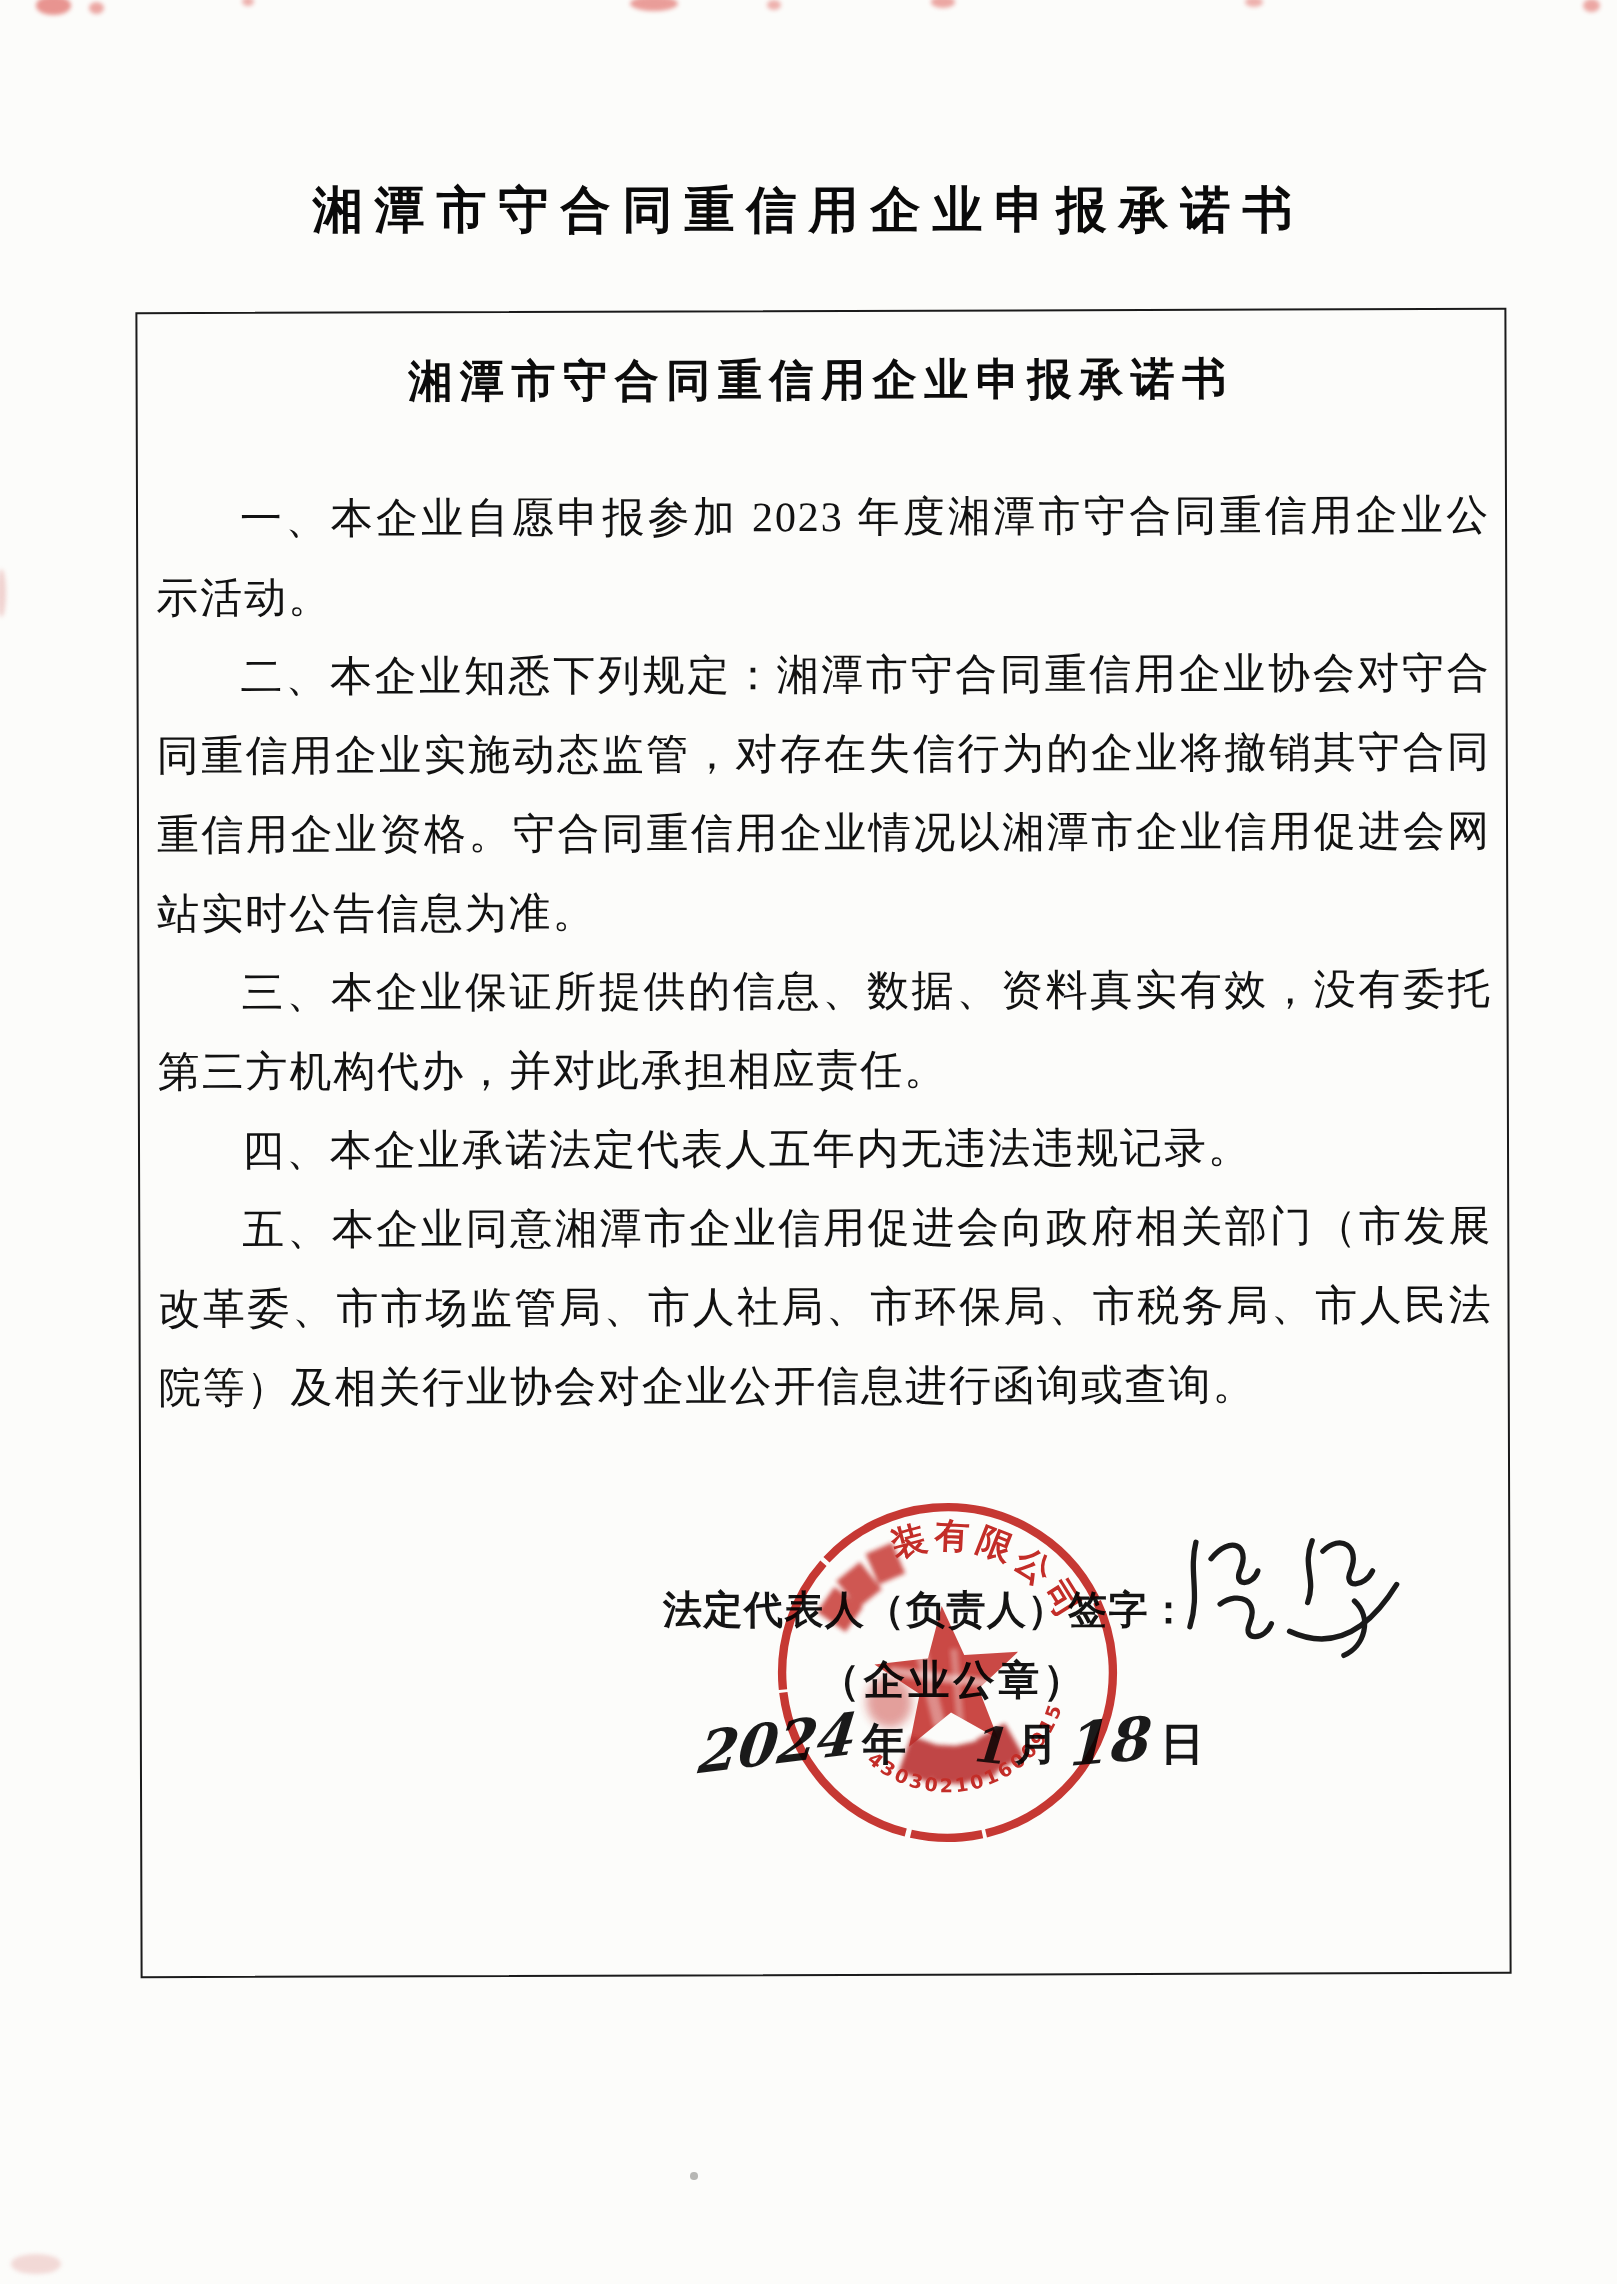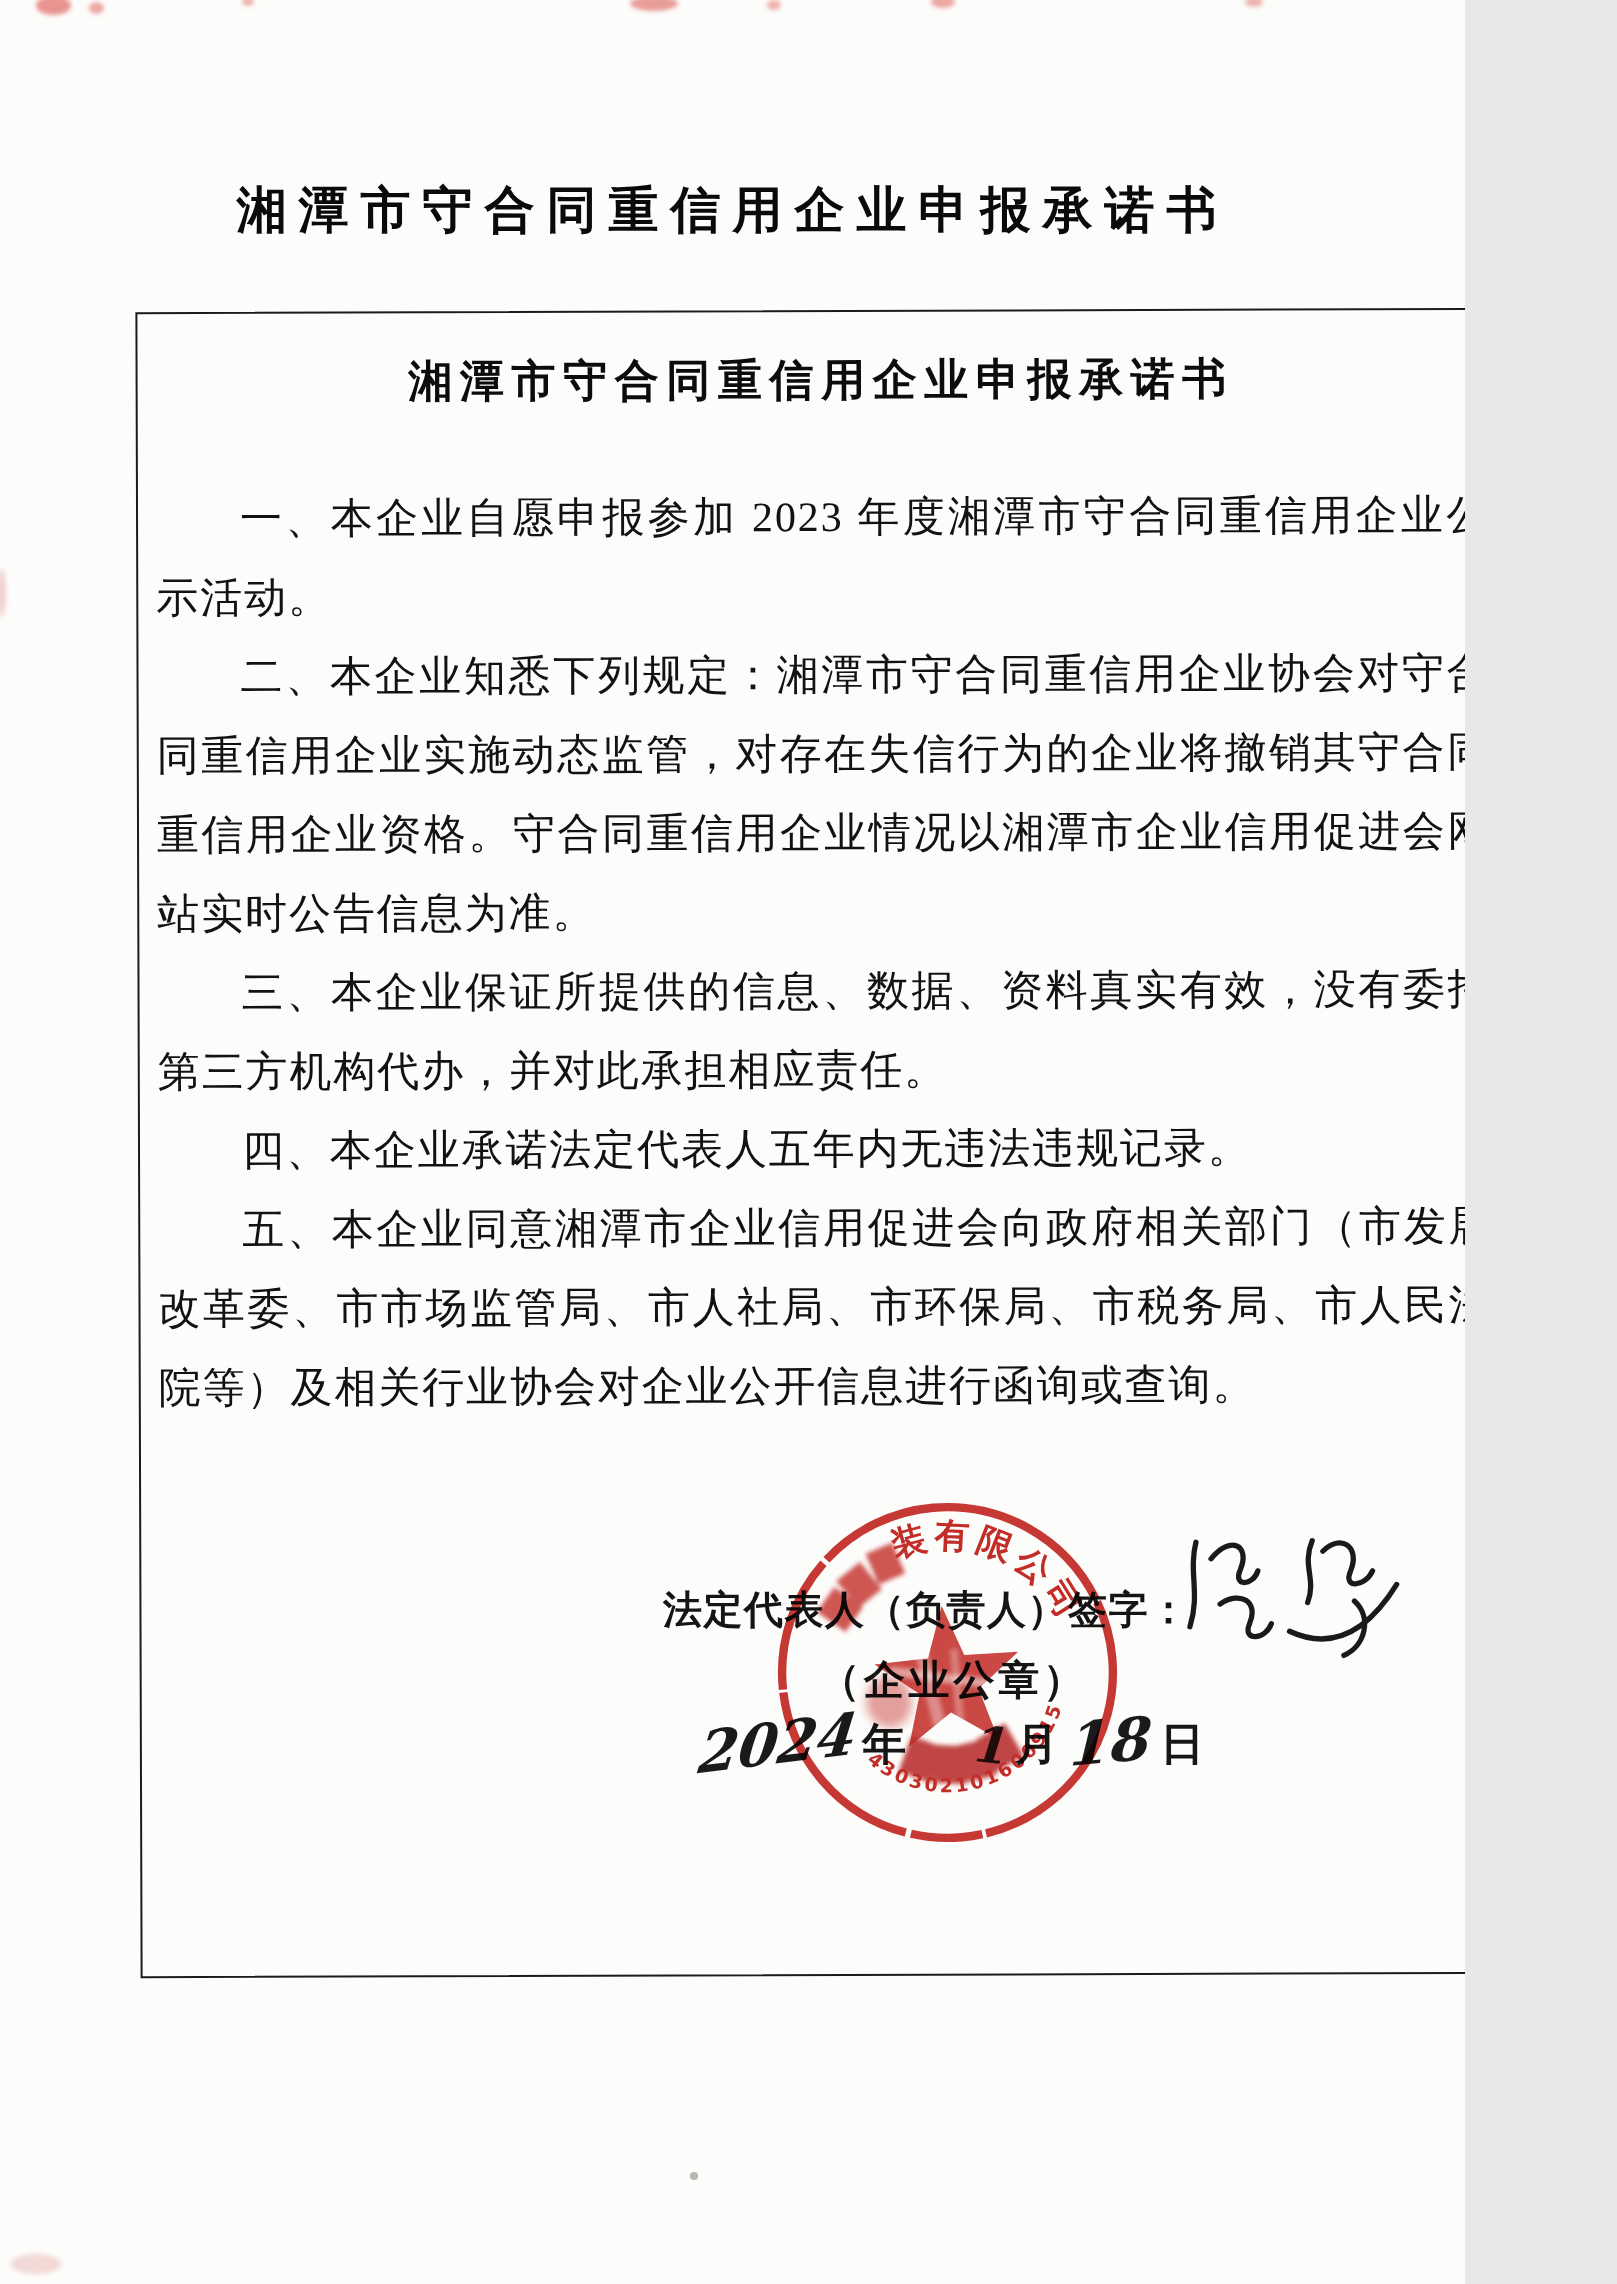--- a/index.html
+++ b/index.html
@@ -1,18 +1,18 @@
 <!DOCTYPE html>
 <html style="font-size:12px"><head>
 <meta charset="utf-8">
 <style>
   html,body{margin:0;padding:0;background:#e8e8e6;}
   .page{
     position:relative;
-    width:1465px;height:2284px;
+    width:1617px;height:2284px;
     background:#fcfcfa;
     overflow:hidden;
     font-family:"Liberation Serif","DejaVu Serif",serif;
     color:#111;
   }
   .main-title{
     position:absolute;top:177px;left:0;right:0;
     text-align:center;
     font-size:50px;font-weight:700;letter-spacing:12px;
     color:#0a0a0a;

